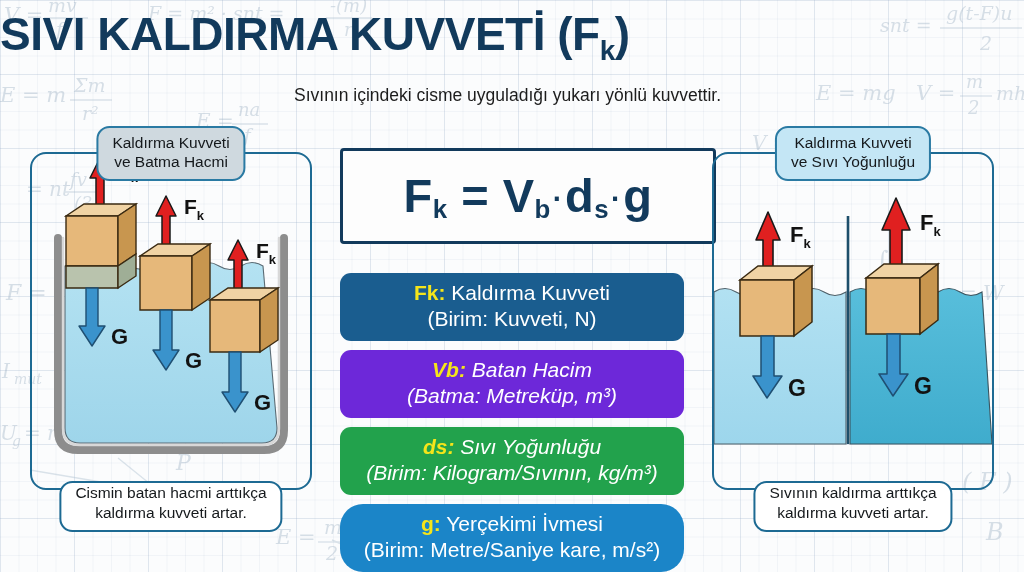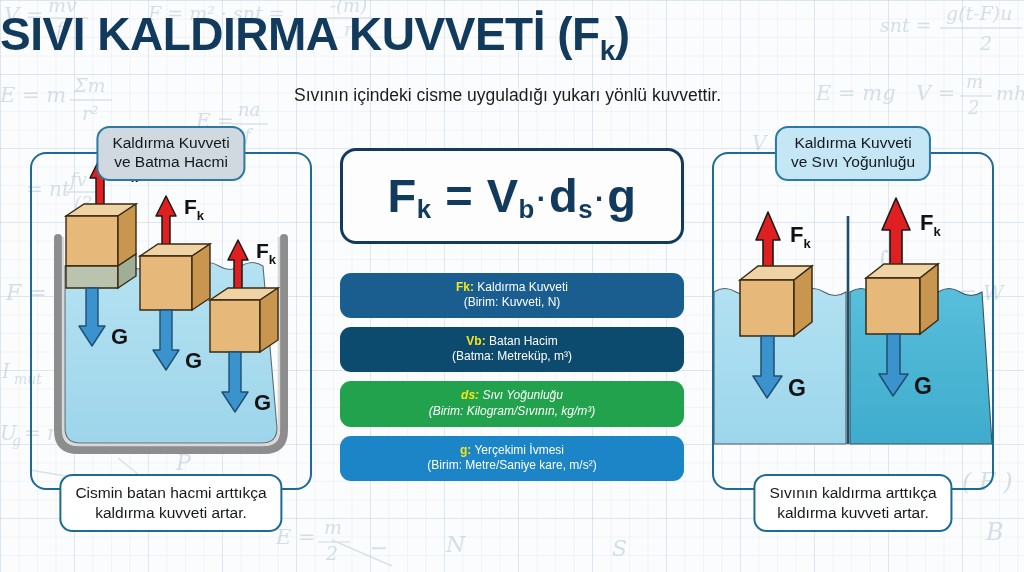--- a/index.html
+++ b/index.html
@@ -98,44 +98,44 @@
   #panel-right .panel-header { background: #c4e6f5; }
 
   .panel-caption {
     position: absolute;
     bottom: -44px;
     left: 50%;
     transform: translateX(-50%);
     background: #ffffff;
     border: 2.4px solid #1d6a93;
     border-radius: 13px;
-    padding: 7px 14px 8px;
+    padding: 0 14px 8px;
     text-align: center;
     font-size: 15.5px;
     line-height: 1.25;
     color: #15191c;
     white-space: nowrap;
     z-index: 4;
   }
 
   .panel-art {
     position: absolute;
     inset: 0;
   }
 
   
   .formula-box {
     position: absolute;
     left: 340px;
     top: 148px;
-    width: 344px;
+    width: 376px;
     height: 96px;
     box-sizing: border-box;
     border: 3px solid #123a5c;
-    border-radius: 16px;
+    border-radius: 4px;
     background: #fdfdfd;
     display: flex;
     align-items: center;
     justify-content: center;
   }
   .formula {
     font-size: 47px;
     font-weight: bold;
     color: #123a5c;
     letter-spacing: 0.5px;
@@ -153,21 +153,21 @@
     left: 340px;
     top: 273px;
     width: 344px;
   }
   .legend-item {
     border-radius: 11px;
     padding: 7px 10px 8px;
     margin-bottom: 9px;
     text-align: center;
     color: #ffffff;
-    font-size: 12px;
+    font-size: 21px;
     line-height: 1.26;
     white-space: nowrap;
   }
   .legend-item .key {
     font-weight: bold;
     color: #f5e51a;
   }
   .legend-item .unit { display: block; }
 
   
@@ -335,31 +335,31 @@
       <span>V</span><sub>b</sub><span class="dot">·</span><span>d</span><sub>s</sub><span class="dot">·</span><span>g</span>
     </div>
   </div>
 
   <div class="legend">
     <div class="legend-item" style="background: rgb(26, 93, 143);">
       <span class="key">Fk:</span>
       <span>Kaldırma Kuvveti</span>
       <span class="unit">(Birim: Kuvveti, N)</span>
     </div>
-    <div class="legend-item" style="background: #0c4a6e;">
+    <div class="legend-item" style="background: #6d28d9; font-style: italic;">
       <span class="key">Vb:</span>
       <span>Batan Hacim</span>
       <span class="unit">(Batma: Metreküp, m³)</span>
     </div>
     <div class="legend-item" style="background: rgb(34, 162, 76); font-style: italic;">
       <span class="key">ds:</span>
       <span>Sıvı Yoğunluğu</span>
       <span class="unit">(Birim: Kilogram/Sıvının, kg/m³)</span>
     </div>
-    <div class="legend-item" style="background: rgb(27, 133, 200);">
+    <div class="legend-item" style="background: rgb(27, 133, 200); border-radius: 23px;">
       <span class="key">g:</span>
       <span>Yerçekimi İvmesi</span>
       <span class="unit">(Birim: Metre/Saniye kare, m/s²)</span>
     </div>
   </div>
 
   <div class="panel" id="panel-right">
 
     <div class="panel-header">
       <div>Kaldırma Kuvveti</div>

